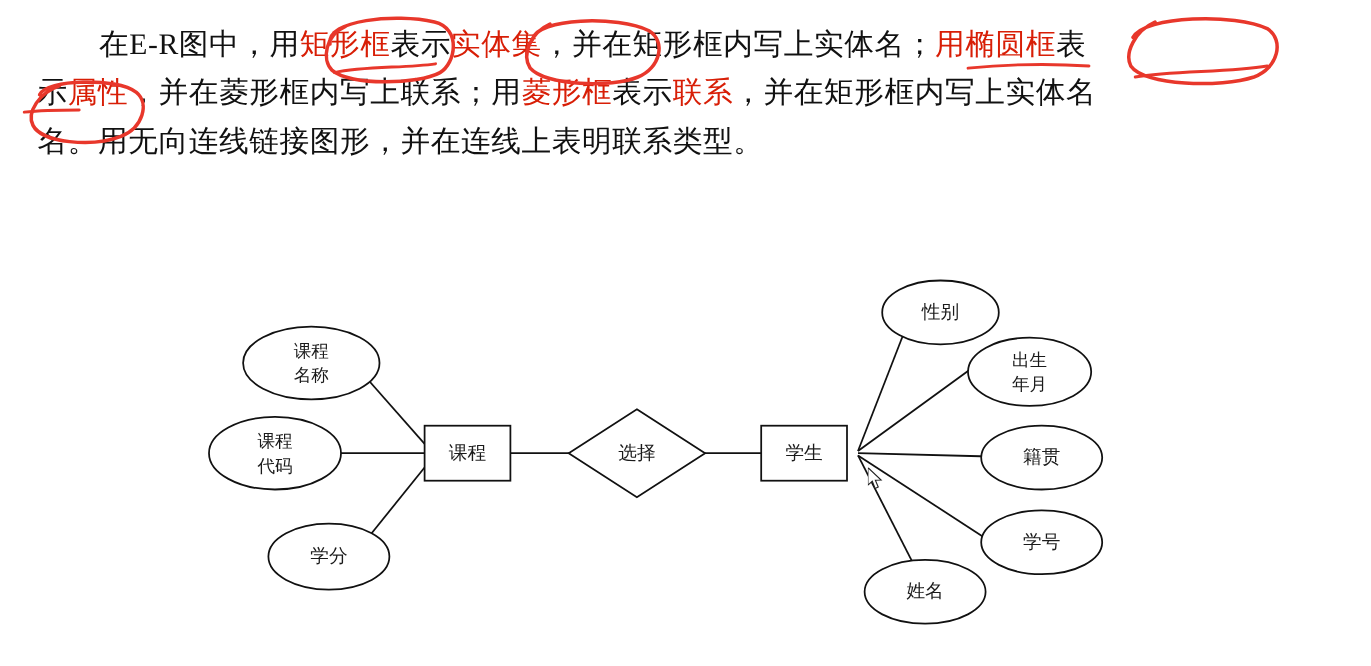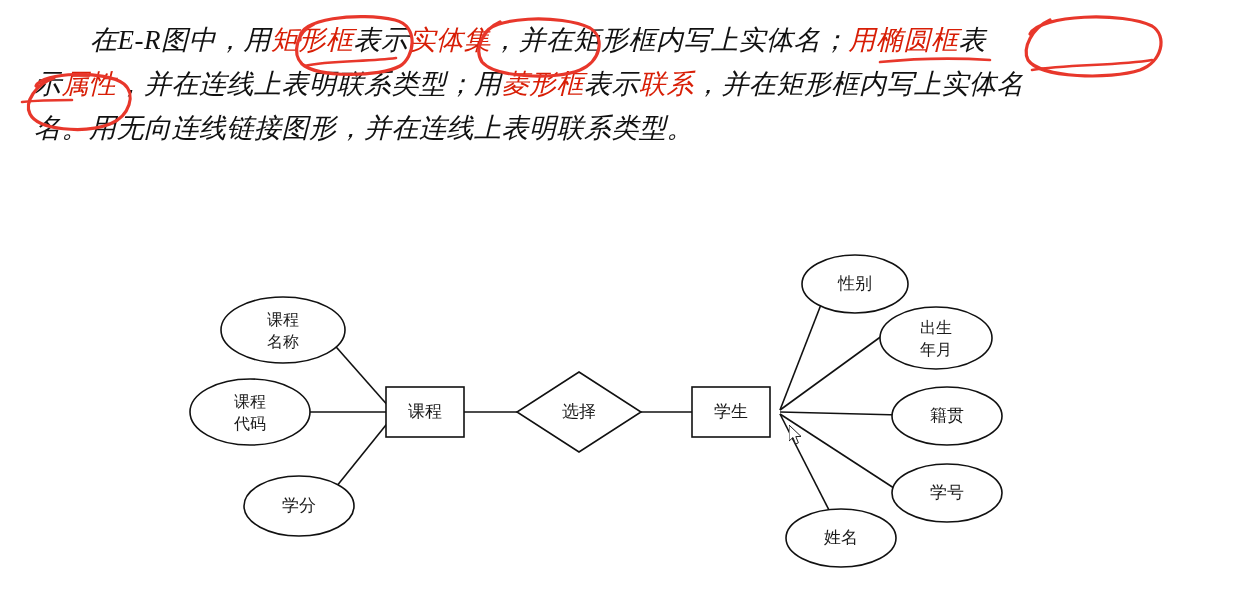--- a/index.html
+++ b/index.html
@@ -19,21 +19,20 @@
   
   #paragraph {
     position: absolute;
     left: 34px;
     top: 18px;
     width: 1180px;
     font-size: 27px;
     line-height: 44px;
     color: #111111;
     letter-spacing: 0.5px;
-    font-style: italic;
   }
   #paragraph .ln {
     display: block;
     white-space: pre;
   }
   #paragraph .indent {
     display: inline-block;
     width: 56px;
   }
   .red {
@@ -91,21 +90,21 @@
   }
 </style>
 </head>
 <body>
 
 <div id="page">
 
   <div id="paragraph">
     <span class="ln"><span class="indent"></span><span class="blk">在E-R图中，用</span><span class="red">矩形框</span><span class="blk">表示</span><span class="red">实体集</span><span class="blk">，并在矩形框内写上实体名；</span><span class="red">用椭圆框</span><span class="blk">表</span></span>
 
-    <span class="ln"><span class="blk">示</span><span class="red">属性</span><span class="blk">，并在连线上表明联系类型；用</span><span class="red">菱形框</span><span class="blk">表示</span><span class="red">联系</span><span class="blk">，并在矩形框内写上实体名</span></span>
+    <span class="ln"><span class="blk">示</span><span class="red">属性</span><span class="blk">，并在菱形框内写上联系；用</span><span class="red">菱形框</span><span class="blk">表示</span><span class="red">联系</span><span class="blk">，并在矩形框内写上实体名</span></span>
 
     <span class="ln"><span class="blk">名。用无向连线链接图形，并在连线上表明联系类型。</span></span>
   </div>
 
   <svg id="annotations" viewBox="0 0 1246 605">
     <g fill="none" stroke="#e8372b" stroke-width="3.2" stroke-linecap="round">
 
       <path d="M300,40 C296,18 360,12 395,20 C420,26 414,58 400,66 C380,77 318,78 302,64 C292,54 296,32 314,24"></path>
 
       <path stroke-width="2.6" d="M304,66 C330,60 368,62 396,58"></path>

